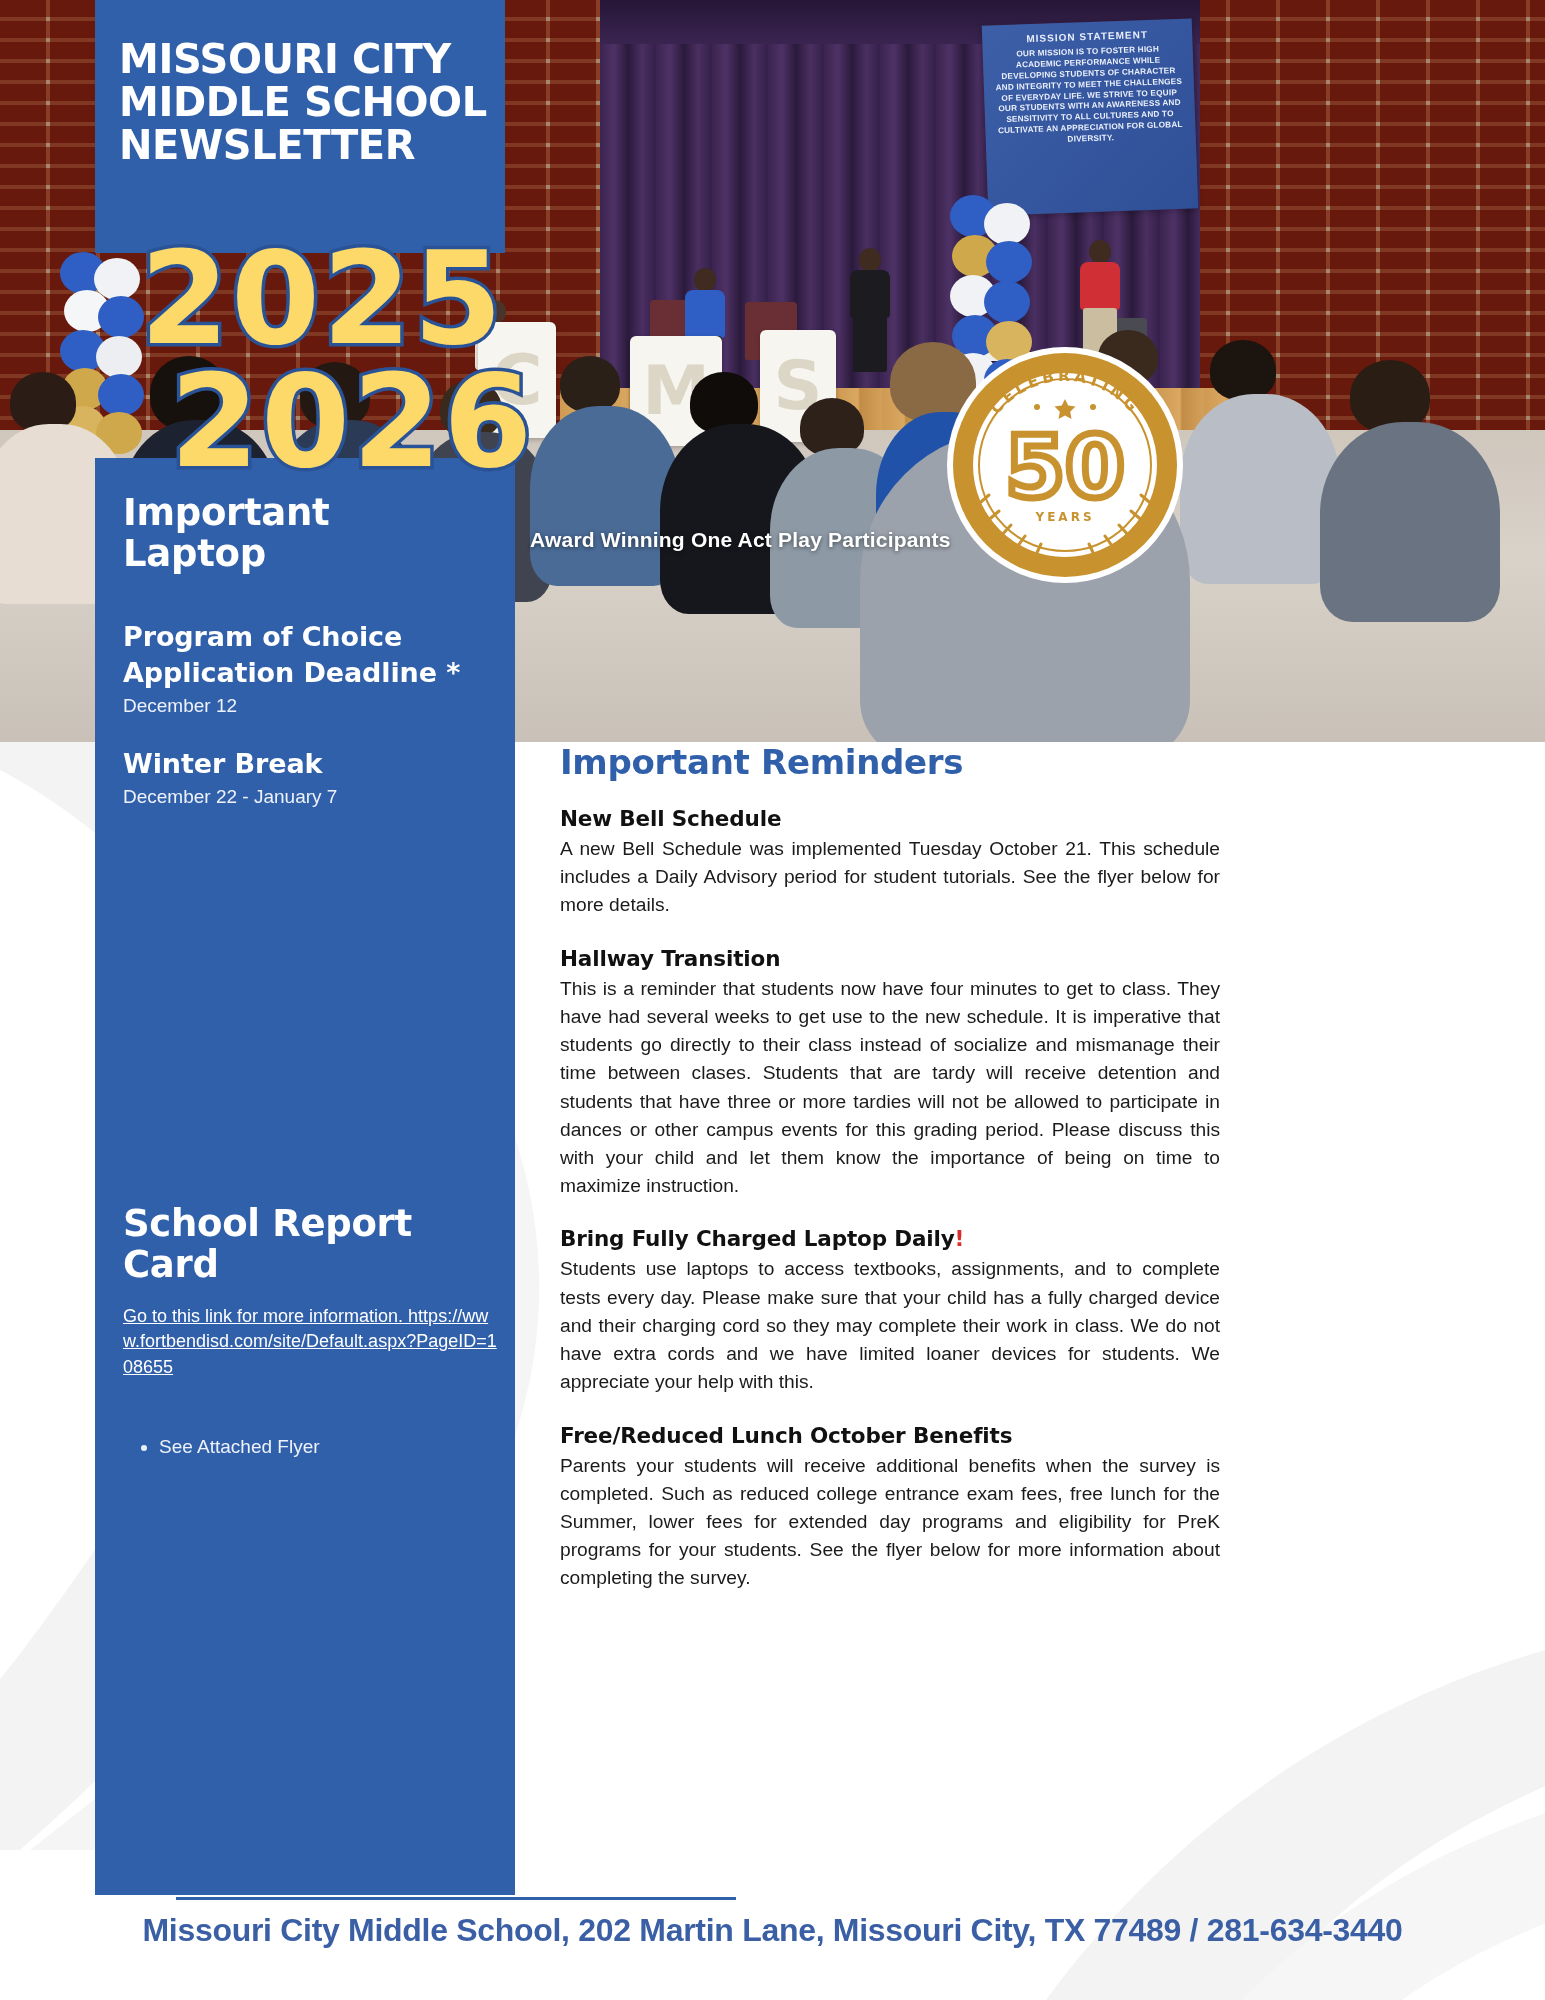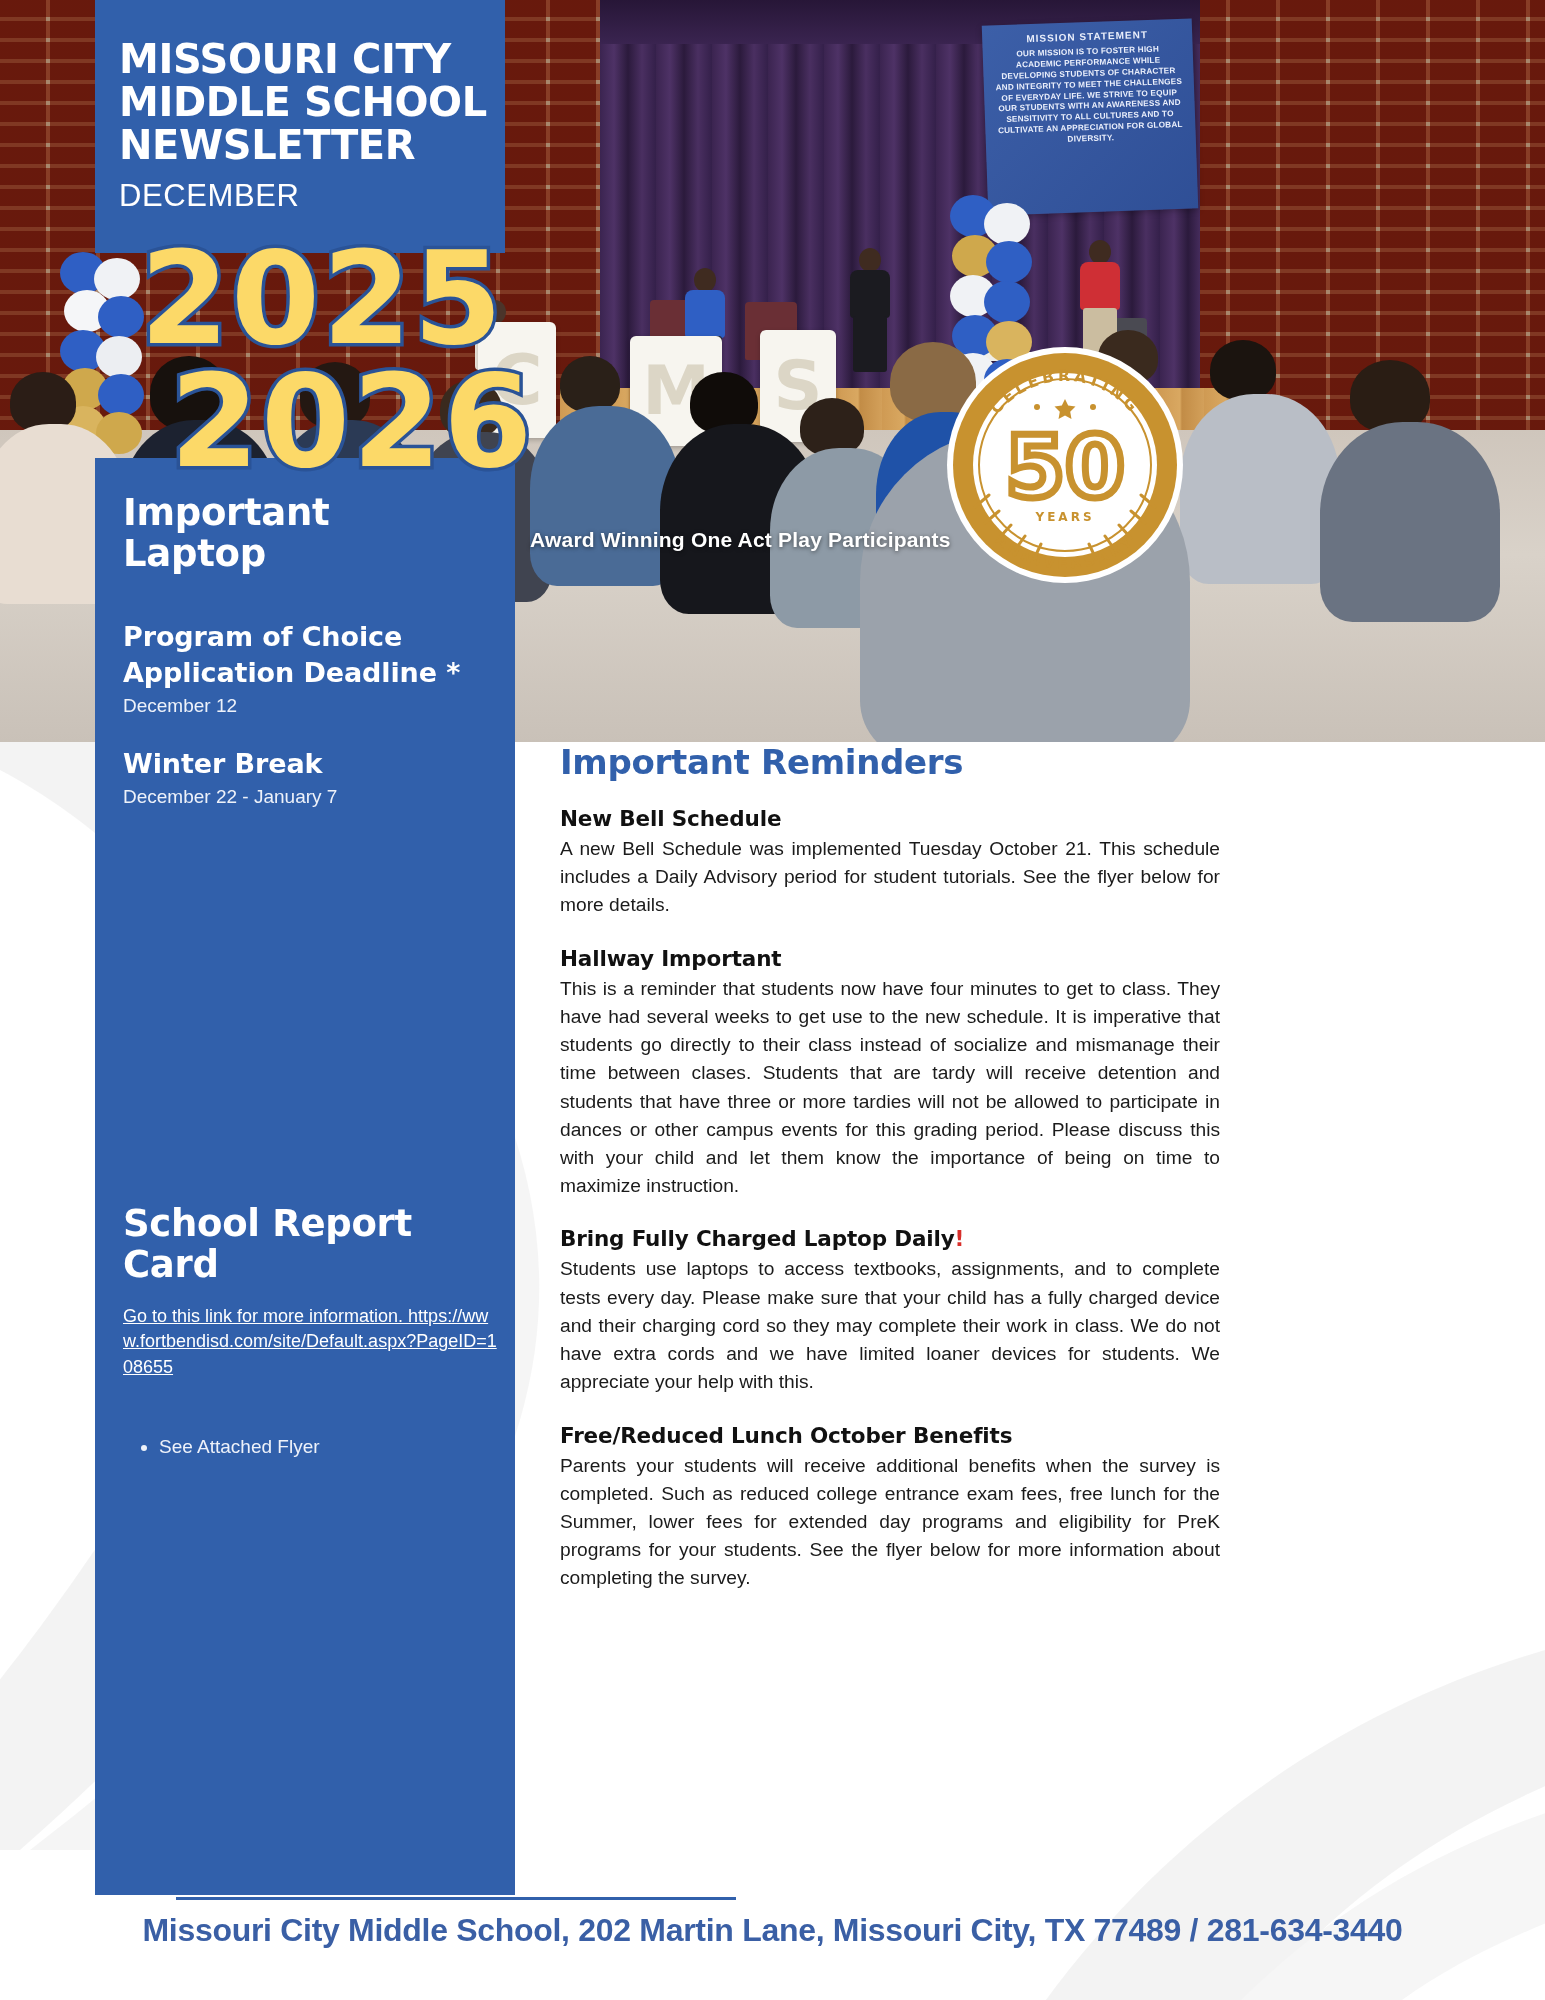--- a/index.html
+++ b/index.html
@@ -367,21 +367,20 @@
   <text x="120" y="152" text-anchor="middle" font-family="DejaVu Sans, sans-serif" font-size="86" font-weight="800" fill="none" stroke="#c8922f" stroke-width="7">50</text>
   <text x="120" y="176" text-anchor="middle" font-family="DejaVu Sans, sans-serif" font-size="12" font-weight="600" letter-spacing="3" fill="#c8922f">YEARS</text>
 </svg>
 
 <div class="title-block">
   <h1>
     <span>MISSOURI CITY</span><br>
     <span>MIDDLE SCHOOL</span><br>
     <span>NEWSLETTER</span>
   </h1>
-  <div class="month">DECEMBER</div>
 </div>
 
 <div class="years">
   <div class="y1">2025</div>
   <div class="y2">2026</div>
 </div>
 
 <div class="sidebar">
   <h2>
     <span>Important</span><br>
@@ -417,21 +416,21 @@
 
   <div class="block">
     <h3>
       <span>New Bell Schedule</span><span class="bang"></span>
     </h3>
     <p>A new Bell Schedule was implemented Tuesday October 21.  This schedule includes a Daily Advisory period for student tutorials.  See the flyer below for more details.</p>
   </div>
 
   <div class="block">
     <h3>
-      <span>Hallway Important</span><span class="bang"></span>
+      <span>Hallway Transition</span><span class="bang"></span>
     </h3>
     <p>This is a reminder that students now have four minutes to get to class.  They have had several weeks to get use to the new schedule.  It is imperative that students go directly to their class instead of socialize and mismanage their time between clases.  Students that are tardy will receive detention and students that have three or more tardies will not be allowed to participate in dances or other campus events for this grading period.  Please discuss this with your child and let them know the importance of being on time to maximize instruction.</p>
   </div>
 
   <div class="block">
     <h3>
       <span>Bring Fully Charged Laptop Daily</span><span class="bang">!</span>
     </h3>
     <p>Students use laptops to access textbooks, assignments, and to complete tests every day.  Please make sure that your child has a fully charged device and their charging cord so they may complete their work in class.  We do not have extra cords and we have limited loaner devices for students.  We appreciate your help with this.</p>
   </div>

